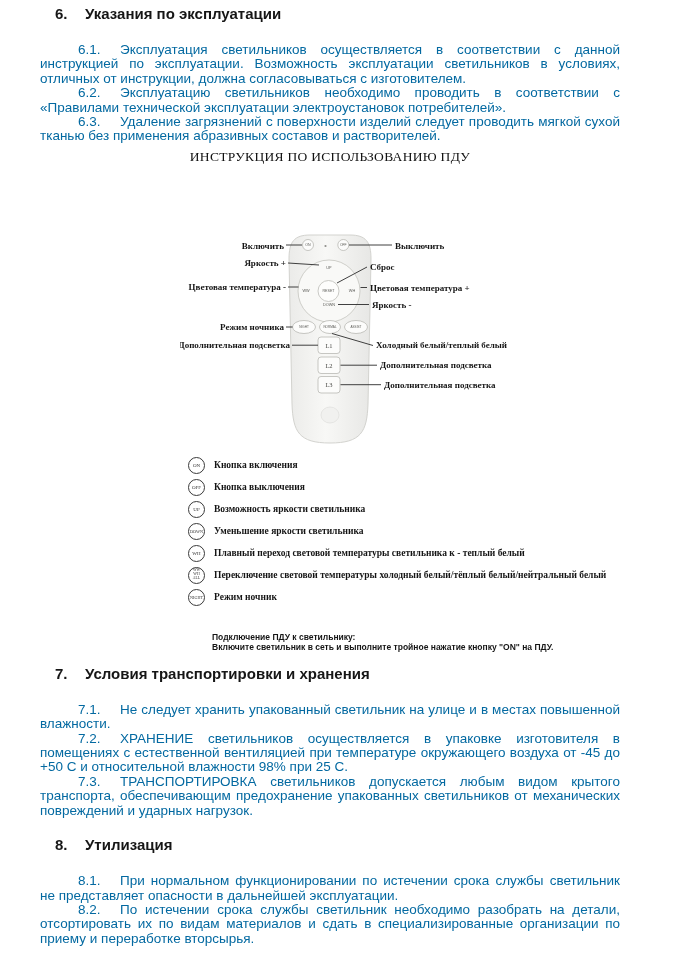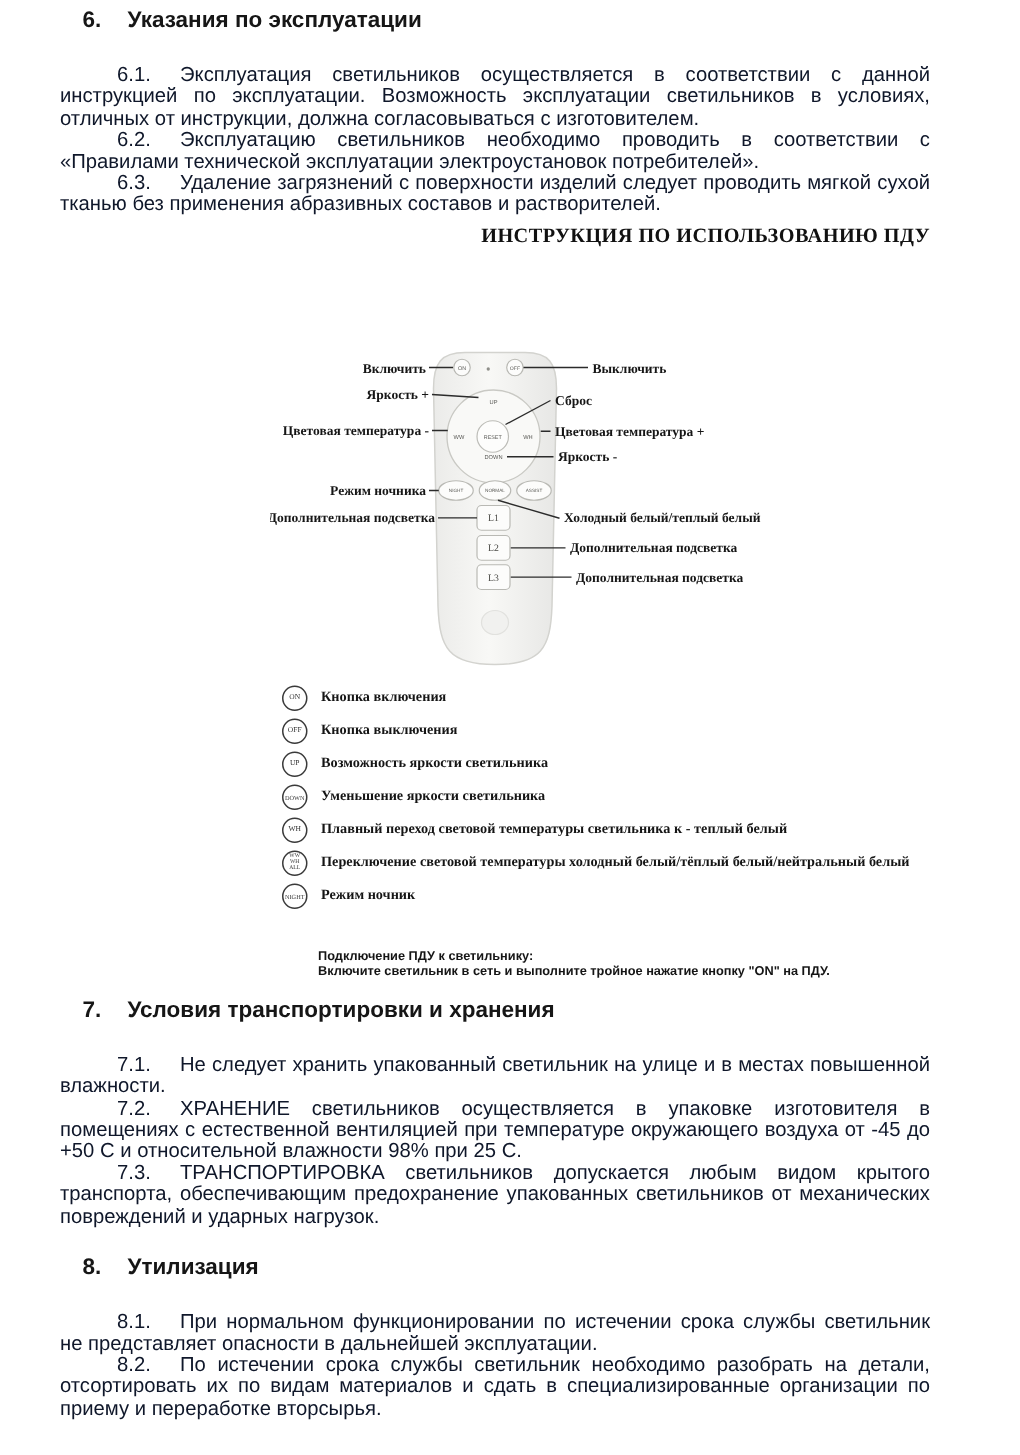--- a/index.html
+++ b/index.html
@@ -11,26 +11,26 @@
   h2.section{
     font-size:15px;font-weight:bold;line-height:18px;color:#161616;
     margin:0 0 20px 15px;
   }
   h2.section.h6{margin-top:5px;}
   h2.section.h7{margin-top:12px;}
   h2.section.h8{margin-top:18px;}
   .hnum{display:inline-block;width:30px;}
   p.para{
     margin:0;font-size:13.5px;line-height:14.4px;text-align:justify;
-    text-indent:38px;color:#0f172a;
+    text-indent:38px;color:#0369a1;
   }
   .pnum{display:inline-block;width:42px;text-indent:0;}
   .pdu-heading{
-    font-family:"Liberation Serif",serif;font-weight:bold;font-size:13.5px;
-    text-align:right;margin:5px 0 0 0;letter-spacing:.3px;color:#111;
+    font-family:"Liberation Serif",serif;font-weight:normal;font-size:13.5px;
+    text-align:center;margin:5px 0 0 0;letter-spacing:.3px;color:#111;
   }
   svg.remote{display:block;margin:64px 0 0 140px;}
   .call{font-family:"Liberation Serif",serif;font-weight:bold;font-size:9px;fill:#161616;}
   .btxt{font-family:"Liberation Sans",sans-serif;fill:#5a5a56;}
   .ltxt{font-family:"Liberation Serif",serif;fill:#4a4a46;}
   .cline{stroke:#2b2b2b;stroke-width:0.9;fill:none;}
   .legend{margin:8px 0 0 148px;}
   .legend-row{display:flex;align-items:center;height:17px;margin-bottom:5px;}
   .lg-circle{
     width:15px;height:15px;border:1px solid #3a3a3a;border-radius:50%;

